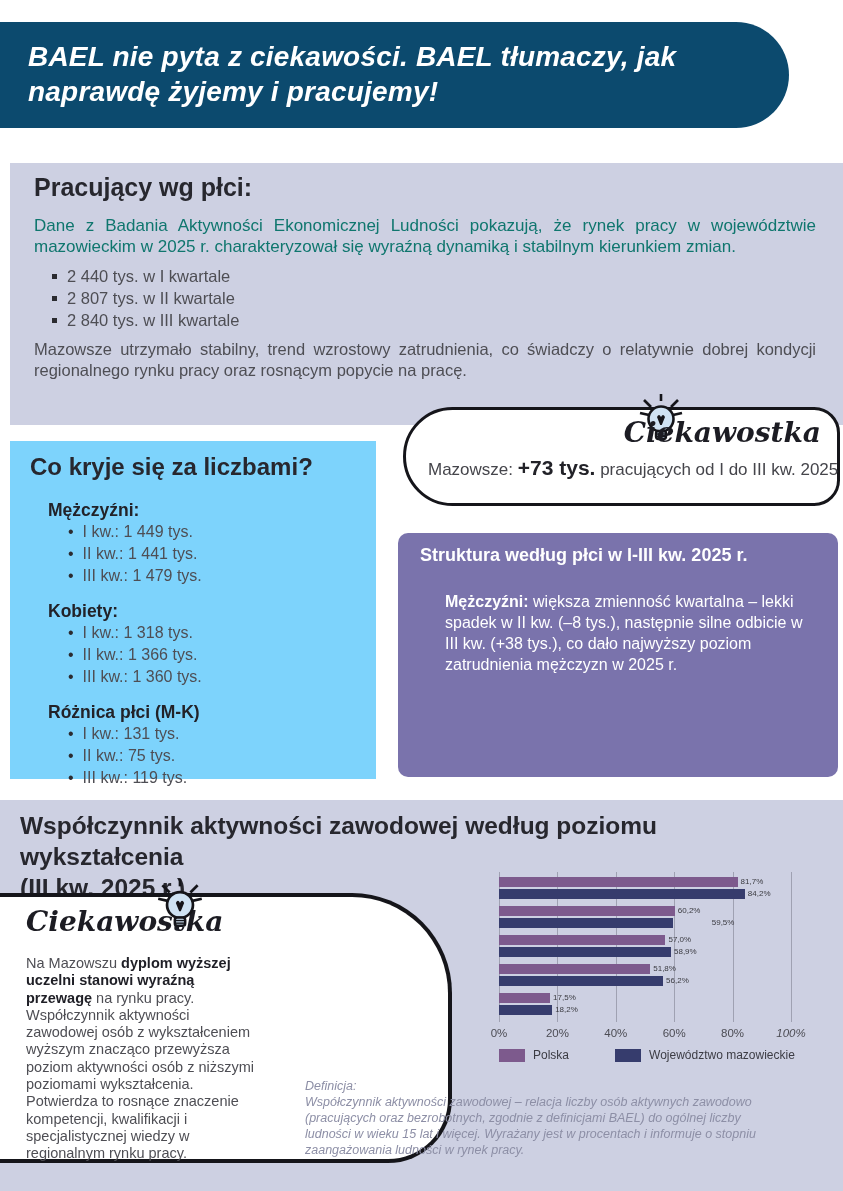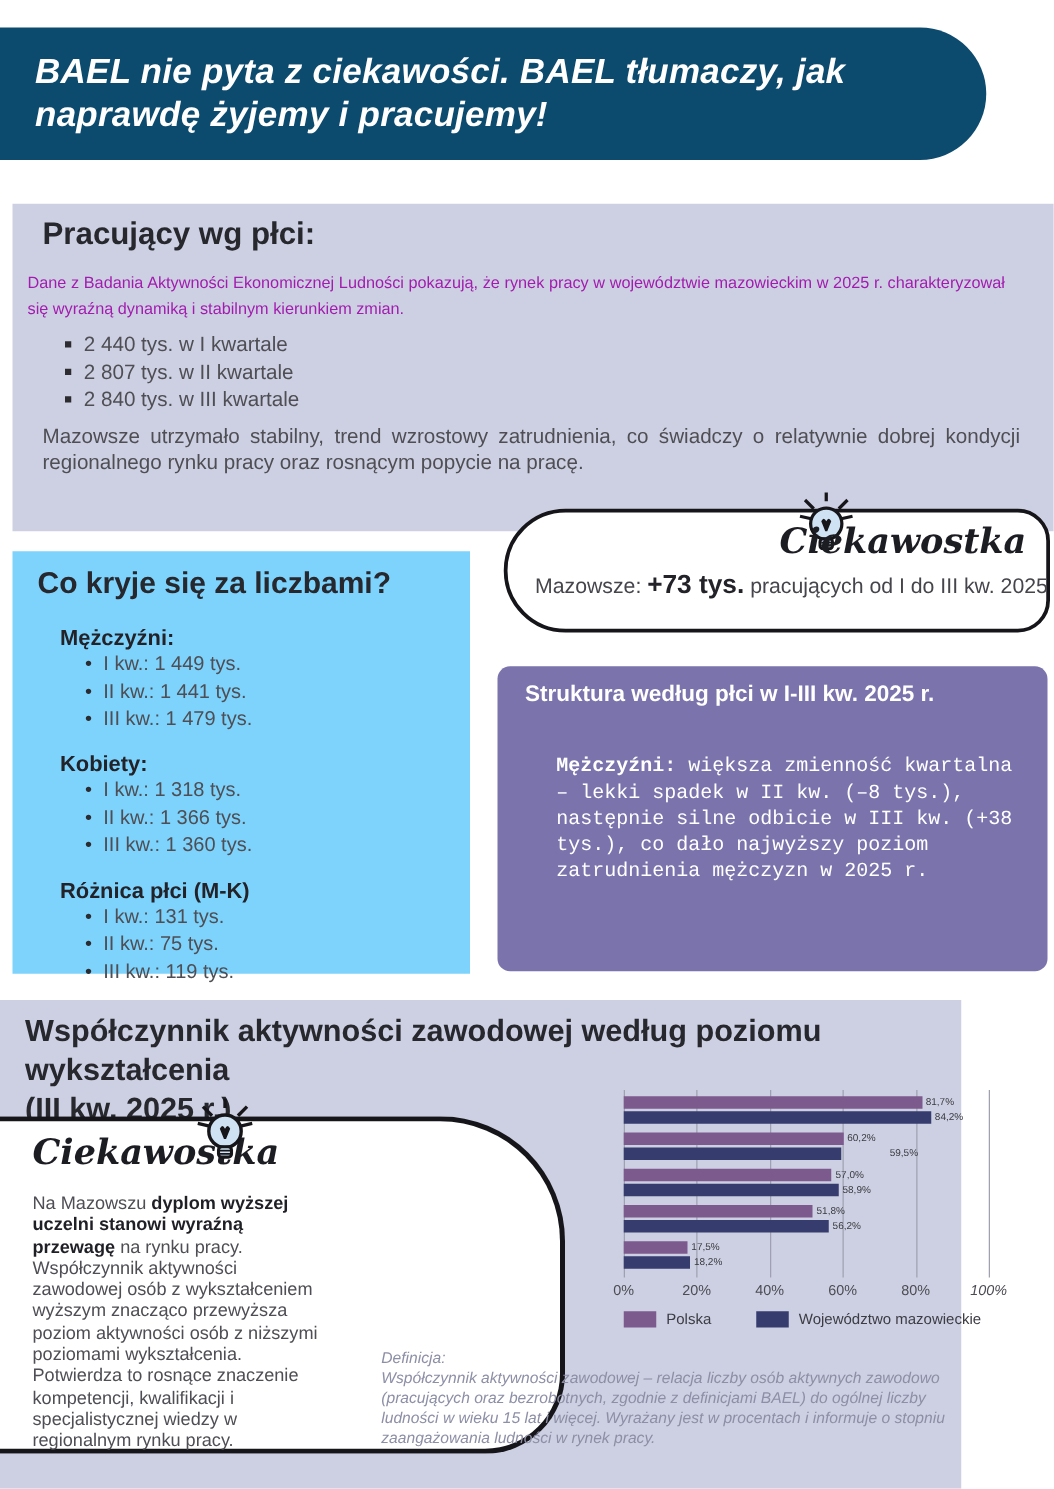--- a/index.html
+++ b/index.html
@@ -12,22 +12,22 @@
     position:absolute;left:0;top:22px;width:789px;height:106px;
     background:#0c4a6e;border-radius:0 54px 54px 0;color:#fff;
   }
   .header-band .title{
     padding:17px 0 0 28px;font-size:28px;font-weight:bold;font-style:italic;
     line-height:35px;letter-spacing:.2px;
   }
   
   .panel1{position:absolute;left:10px;top:163px;width:833px;height:262px;background:#cdd0e2;}
   .panel1 .h{position:absolute;left:24px;top:10px;font-size:25px;font-weight:bold;color:#27272e;}
-  .panel1 .par1{position:absolute;left:12px;top:52px;width:782px;font-size:13px;line-height:21px;
-    color:#a21caf;text-align:justify;}
+  .panel1 .par1{position:absolute;left:24px;top:52px;width:782px;font-size:17px;line-height:21px;
+    color:#0f766e;text-align:justify;}
   .panel1 ul{position:absolute;left:42px;top:102px;margin:0;padding:0;list-style:none;}
   .panel1 li{font-size:16.5px;line-height:22px;color:#4e4e54;}
   .panel1 li::before{content:"";display:inline-block;width:5px;height:5px;background:#2b2b30;
     margin:0 10px 3px 0;}
   .panel1 .par2{position:absolute;left:24px;top:176px;width:782px;font-size:16.5px;line-height:21px;
     color:#4e4e54;text-align:justify;}
   
   .bubble1{position:absolute;left:403px;top:407px;width:437px;height:99px;background:#fff;
     border:3.5px solid #15151a;border-radius:50px 26px 26px 50px;box-sizing:border-box;}
   .ciek{font-family:"DejaVu Serif",serif;font-style:italic;font-weight:bold;color:#1c1c23;}
@@ -41,44 +41,44 @@
   .panel2 .groups{position:absolute;left:38px;top:58px;}
   .panel2 .gt{font-size:17.5px;font-weight:bold;color:#222228;line-height:22px;}
   .panel2 ul{margin:0 0 13px 0;padding:0 0 0 20px;list-style:none;}
   .panel2 li{font-size:16px;line-height:22px;color:#4e4e54;}
   .panel2 li::before{content:"\2022";margin-right:9px;color:#2b2b30;}
   
   .panel3{position:absolute;left:398px;top:533px;width:440px;height:244px;background:#7a73ac;
     border-radius:10px;color:#fff;}
   .panel3 .h{position:absolute;left:22px;top:12px;font-size:18px;font-weight:bold;}
   .panel3 .pars{position:absolute;left:47px;top:58px;width:372px;}
-  .panel3 p{margin:12px 0 17px 0;font-size:16px;line-height:21px;font-family:Liberation Mono, monospace;}
+  .panel3 p{margin:0 0 17px 0;font-size:16px;line-height:21px;}
   .panel3 .lead{font-weight:bold;}
   
-  .panel4{position:absolute;left:0;top:800px;width:769px;height:391px;background:#cdd0e2;}
+  .panel4{position:absolute;left:0;top:800px;width:843px;height:391px;background:#cdd0e2;}
   .panel4 .h{position:absolute;left:20px;top:10px;width:800px;font-size:24.5px;font-weight:bold;
     color:#27272e;line-height:31px;}
   
   .bubble2{position:absolute;left:0;top:93px;width:452px;height:270px;background:#fff;
     border:4px solid #15151a;border-left:none;border-radius:0 100px 64px 0;box-sizing:border-box;}
   .bubble2 .ciek{position:absolute;left:26px;top:8px;font-size:28px;}
   .bubble2 .fact2{position:absolute;left:26px;top:58px;width:236px;font-size:14.5px;
     line-height:17.3px;color:#4e4e54;}
   .bubble2 .fact2 .b{font-weight:bold;color:#1f1f26;}
   
   .chart{position:absolute;left:266px;top:72px;width:560px;height:208px;}
   .chart .cats{position:absolute;left:0;top:0;width:233px;height:150px;}
   .chart .cat-label{position:absolute;right:6px;height:21.5px;line-height:21.5px;font-size:11px;
     color:#4c4c54;white-space:nowrap;text-align:right;}
   .chart .plot{position:absolute;left:233px;top:0;width:292px;height:150px;}
   .chart .grid{position:absolute;top:0;width:1px;height:150px;background:#9fa1b2;}
   .chart .bar{position:absolute;left:0;height:10px;}
   .chart .bar-value{position:absolute;height:10px;line-height:10px;font-size:8px;color:#3a3a40;white-space:nowrap;}
   .chart .tick{position:absolute;top:155px;width:44px;text-align:center;font-size:11.5px;color:#4c4c54;}
-  .chart .legend{position:absolute;left:233px;top:176px;display:flex;gap:36px;align-items:center;}
+  .chart .legend{position:absolute;left:233px;top:176px;display:flex;gap:46px;align-items:center;}
   .chart .legend .item{display:flex;align-items:center;gap:8px;font-size:12px;color:#3c3c44;}
   .chart .legend .sw{width:26px;height:13px;display:inline-block;}
   
   .definition{position:absolute;left:305px;top:278px;width:452px;font-size:12.5px;font-style:italic;
     color:#8d8fa6;line-height:16px;}
 </style>
 </head>
 <body>
 
 <div class="header-band">

